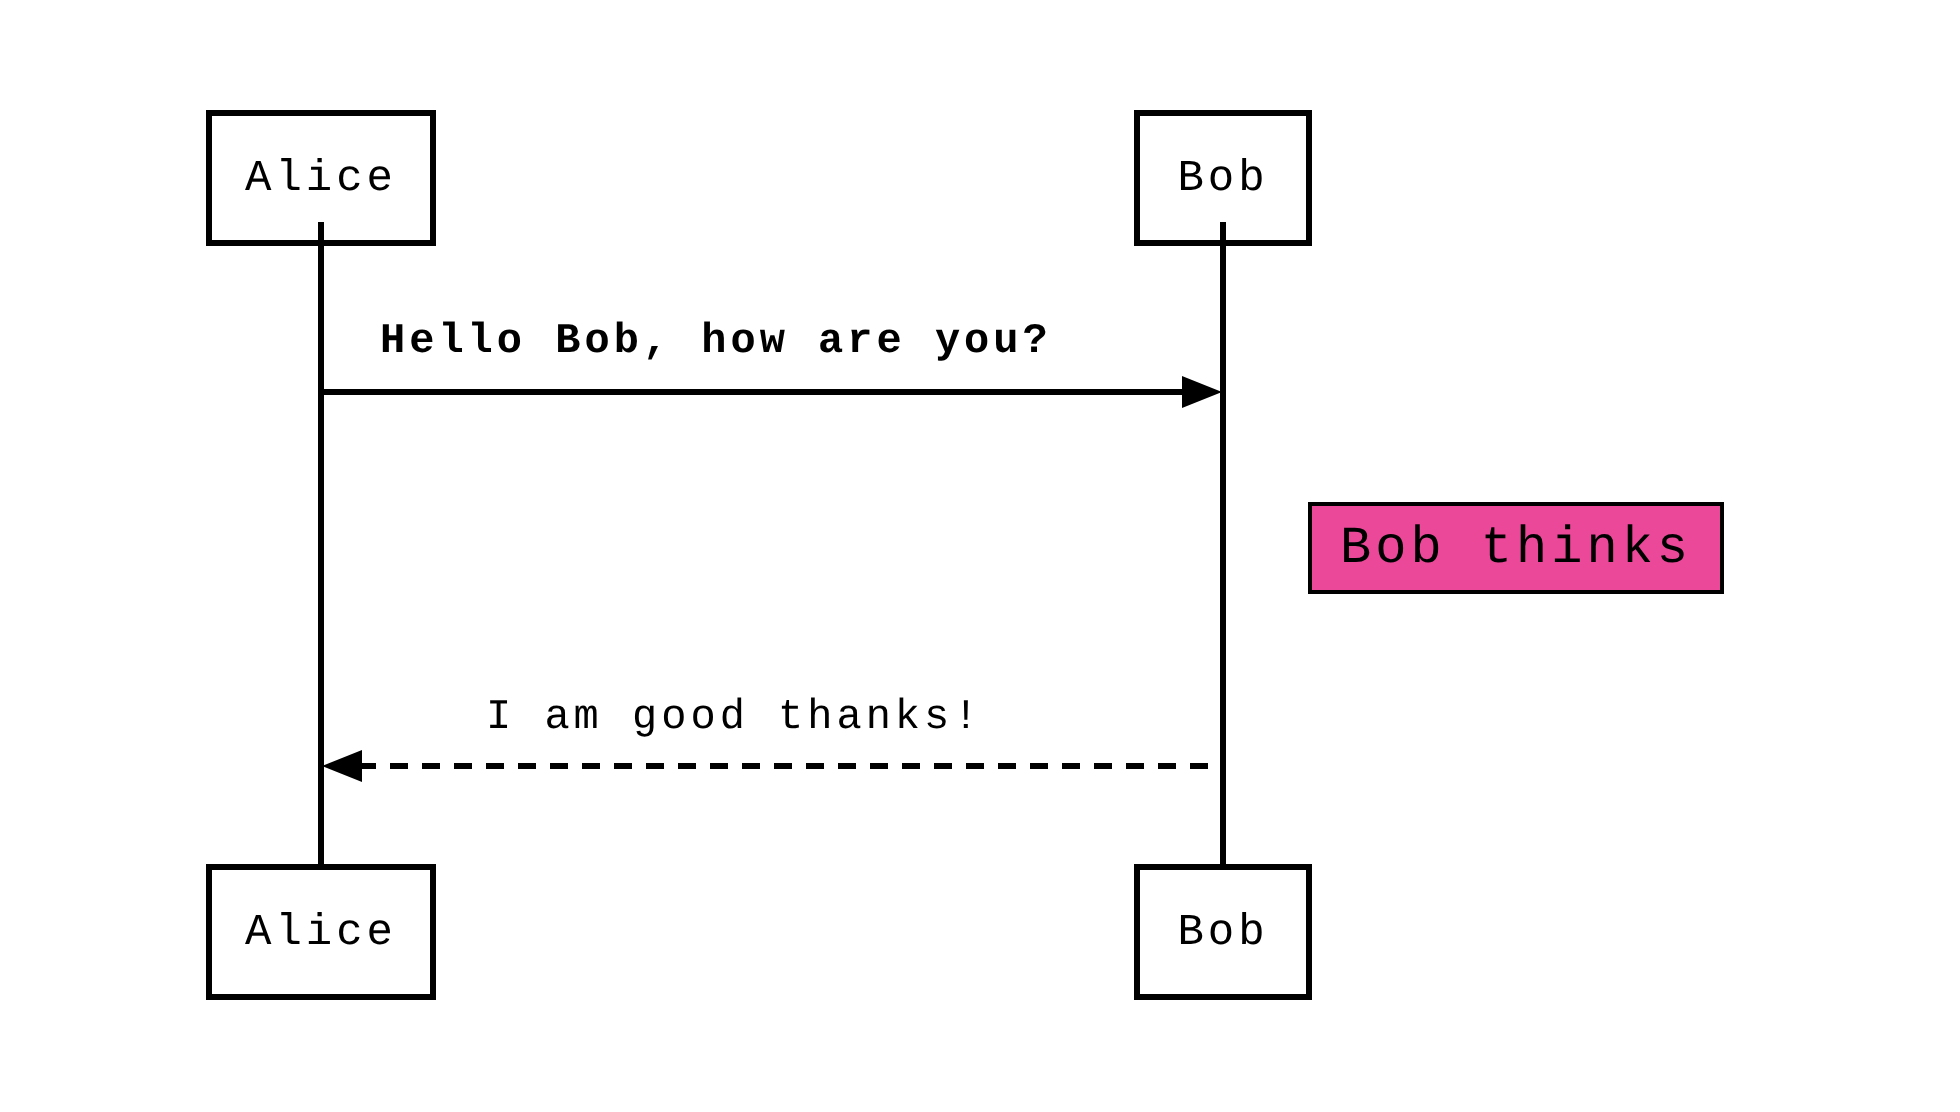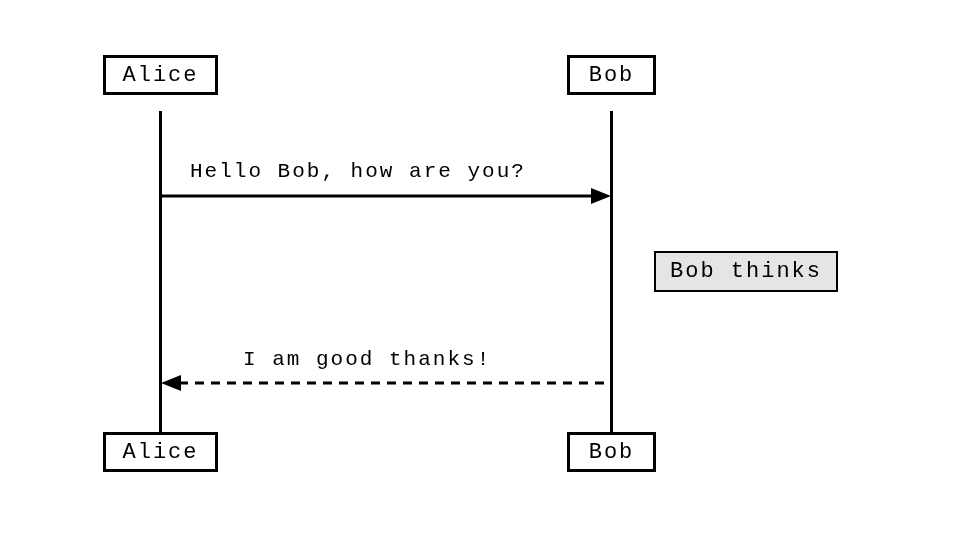--- a/index.html
+++ b/index.html
@@ -19,37 +19,37 @@
     }
     .participant-box {
       position: absolute;
       border: 3px solid #000;
       background: #fff;
       font-size: 22px;
       display: flex;
       align-items: center;
       justify-content: center;
       padding: 12px 18px;
-      height: 40px;
+      height: 68px;
     }
     .lifeline {
       position: absolute;
       width: 3px;
       background: #000;
     }
     .msg-label {
       position: absolute;
       font-size: 21px;
       white-space: nowrap;
     }
     .note-box {
       position: absolute;
       border: 2px solid #000;
-      background: #e5e5e5;
-      font-size: 22px;
+      background: #ec4899;
+      font-size: 26px;
       display: flex;
       align-items: center;
       justify-content: center;
       padding: 6px 14px;
     }
     svg.arrow {
       position: absolute;
       overflow: visible;
     }
   </style>
@@ -61,21 +61,21 @@
   <div class="participant-box" style="left:103px; top:55px; width:115px;">
     <span>Alice</span>
   </div>
   <div class="participant-box" style="left:567px; top:55px; width:89px;">
     <span>Bob</span>
   </div>
 
   <div class="lifeline" style="left:159px; top:111px; height:321px;"></div>
   <div class="lifeline" style="left:610px; top:111px; height:321px;"></div>
 
-  <div class="msg-label" style="left:190px; top:160px;">
+  <div class="msg-label" style="left:190px; top:160px;font-weight:bold;">
     <span>Hello Bob, how are you?</span>
   </div>
   <svg class="arrow" style="left:161px; top:188px;" width="450" height="20">
     <line x1="0" y1="8" x2="432" y2="8" stroke="#000" stroke-width="3"></line>
     <polygon points="450,8 430,0 430,16" fill="#000"></polygon>
   </svg>
 
   <div class="note-box" style="left:654px; top:251px;">
     <span>Bob thinks</span>
   </div>

